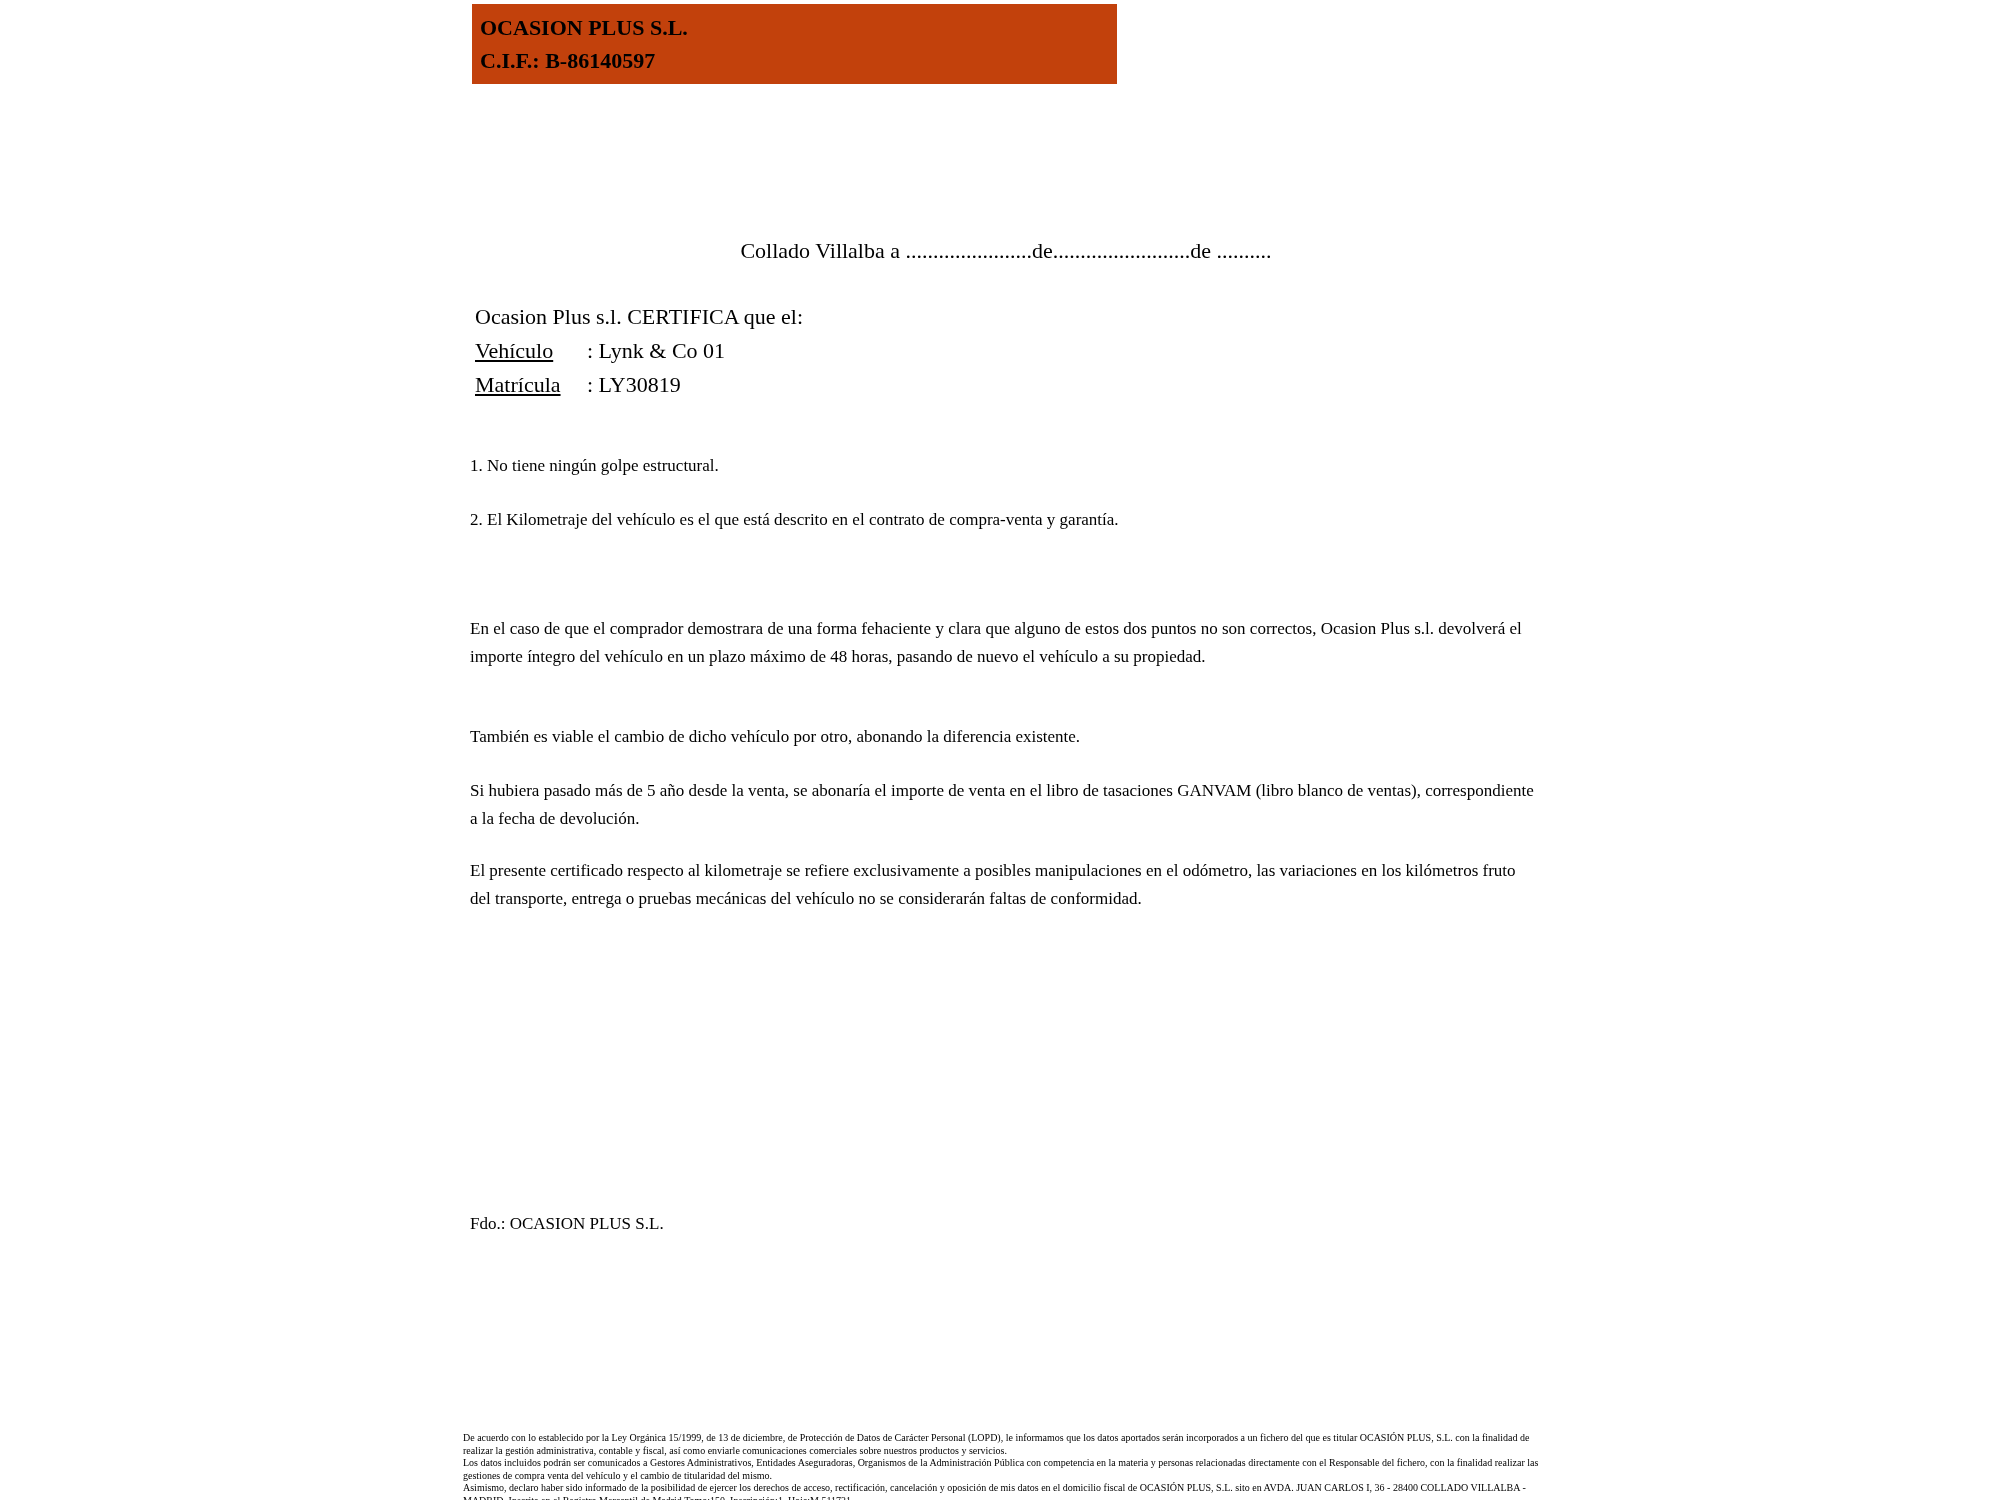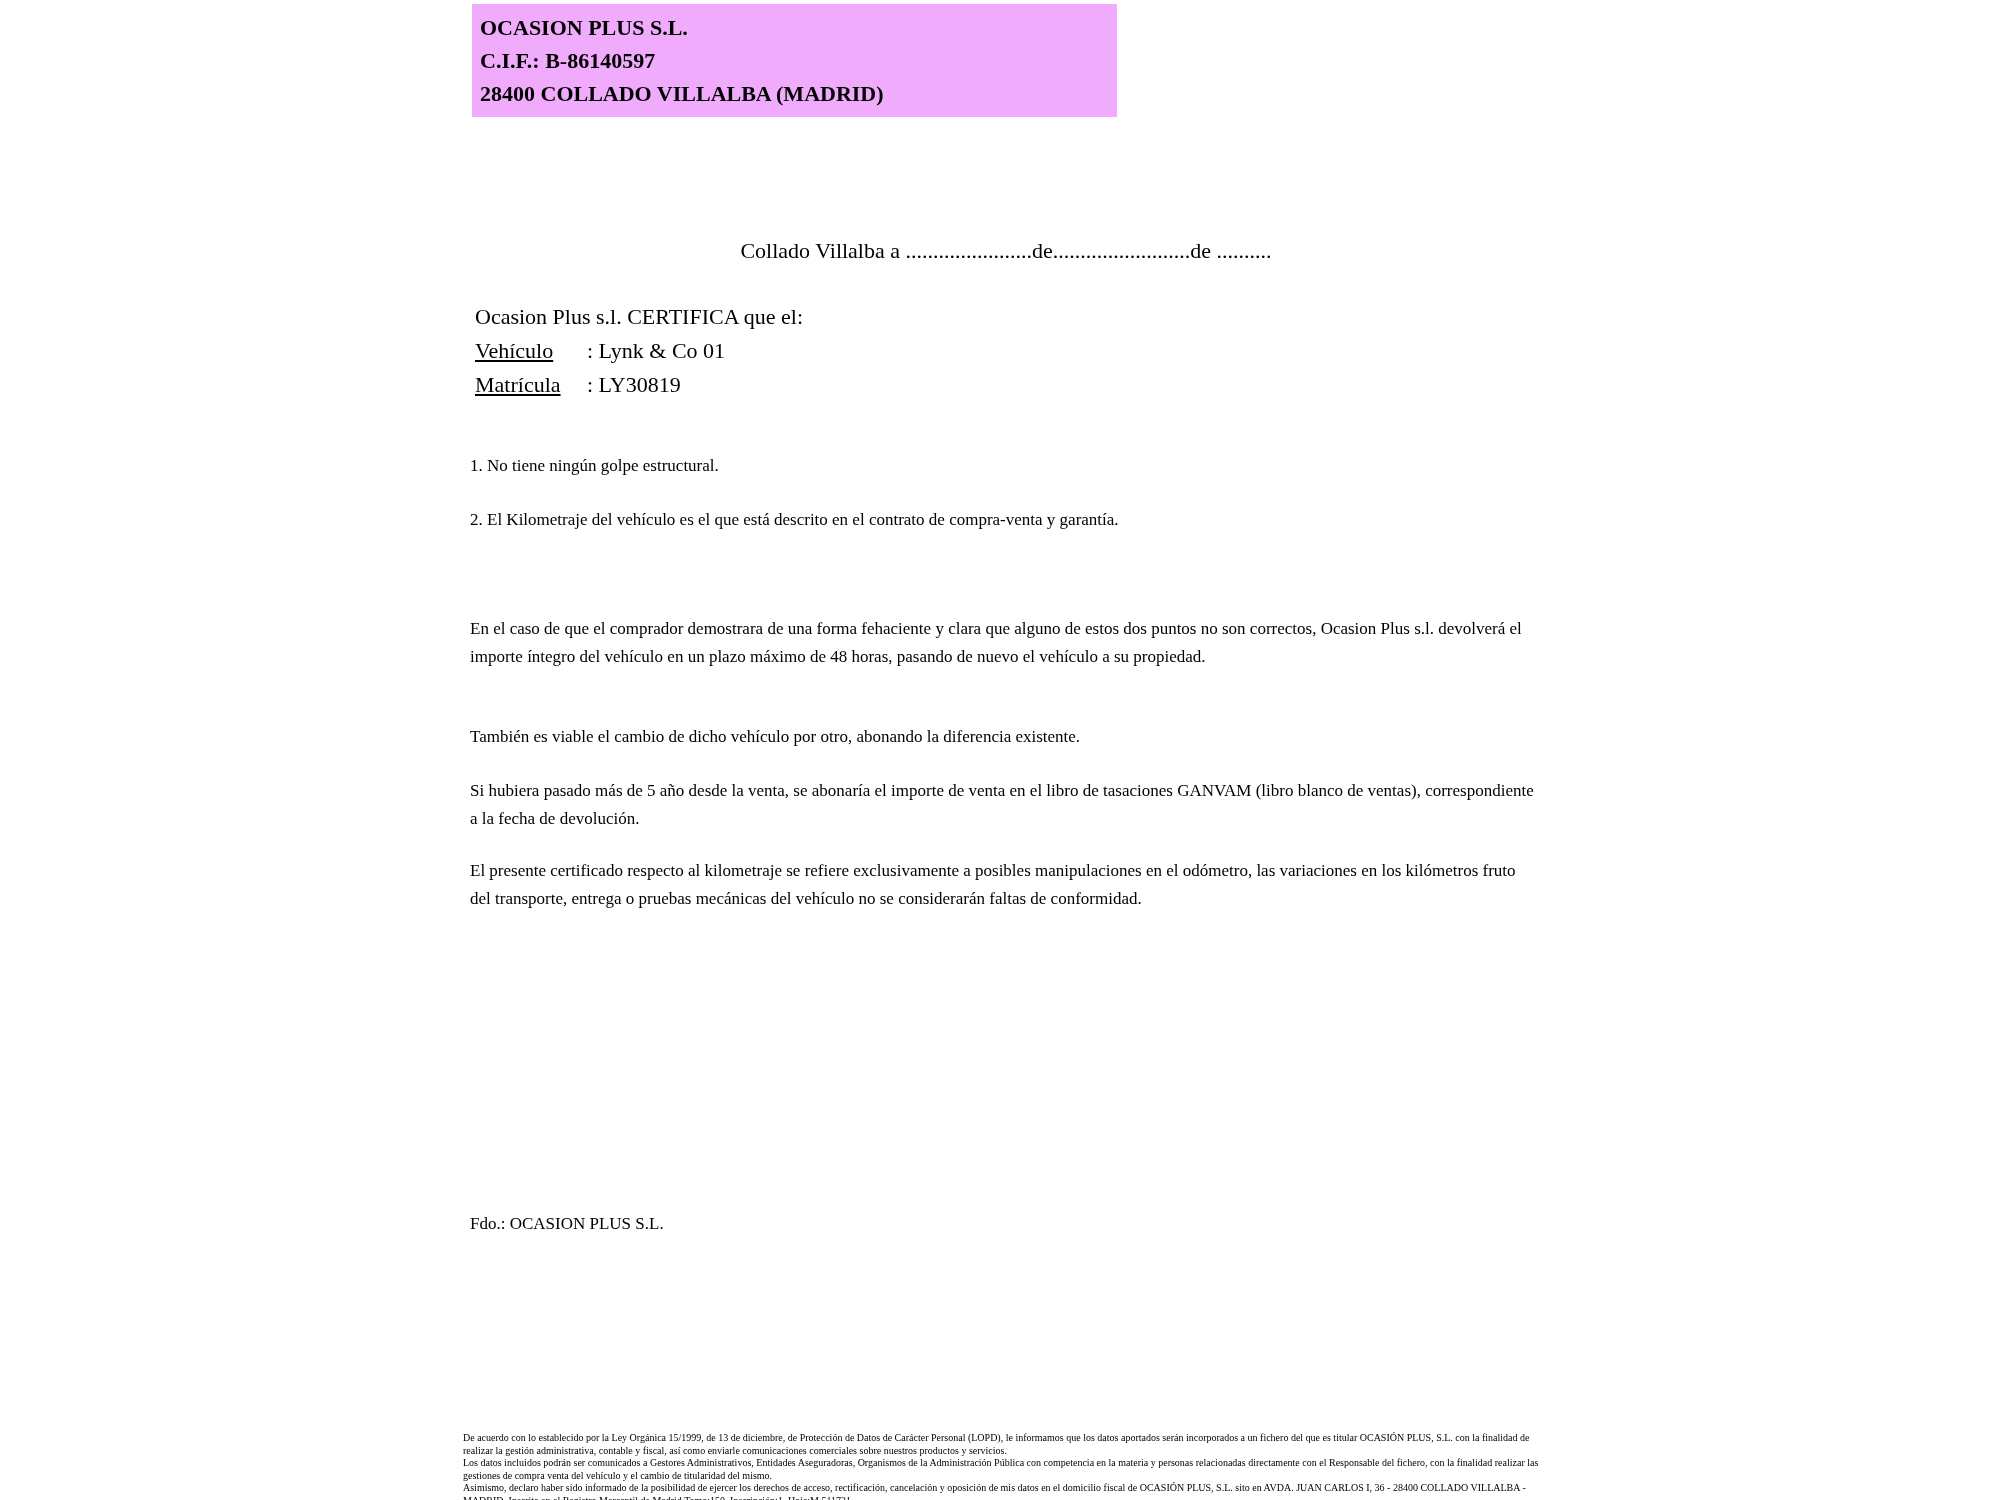--- a/index.html
+++ b/index.html
@@ -68,24 +68,23 @@
     font-size: 10px;
     line-height: 12.5px;
   }
   .legal p { margin: 0; }
 </style>
 </head>
 <body>
 
 <div class="page">
 
-  <div class="header-box" style="background: #f0abfc;">
+  <div class="header-box" style="background: #c2410c;">
     <div class="hline">OCASION PLUS S.L.</div>
     <div class="hline">C.I.F.: B-86140597</div>
-    <div class="hline">28400 COLLADO VILLALBA (MADRID)</div>
   </div>
 
   <div class="date-line">Collado Villalba a .......................de.........................de ..........</div>
 
   <div class="certify">
     <div class="certify-intro">Ocasion Plus s.l. CERTIFICA que el:</div>
     <div class="cert-row">
       <span class="cert-label"><span class="u">Vehículo</span></span><span>: Lynk &amp; Co 01</span>
     </div>
     <div class="cert-row">

